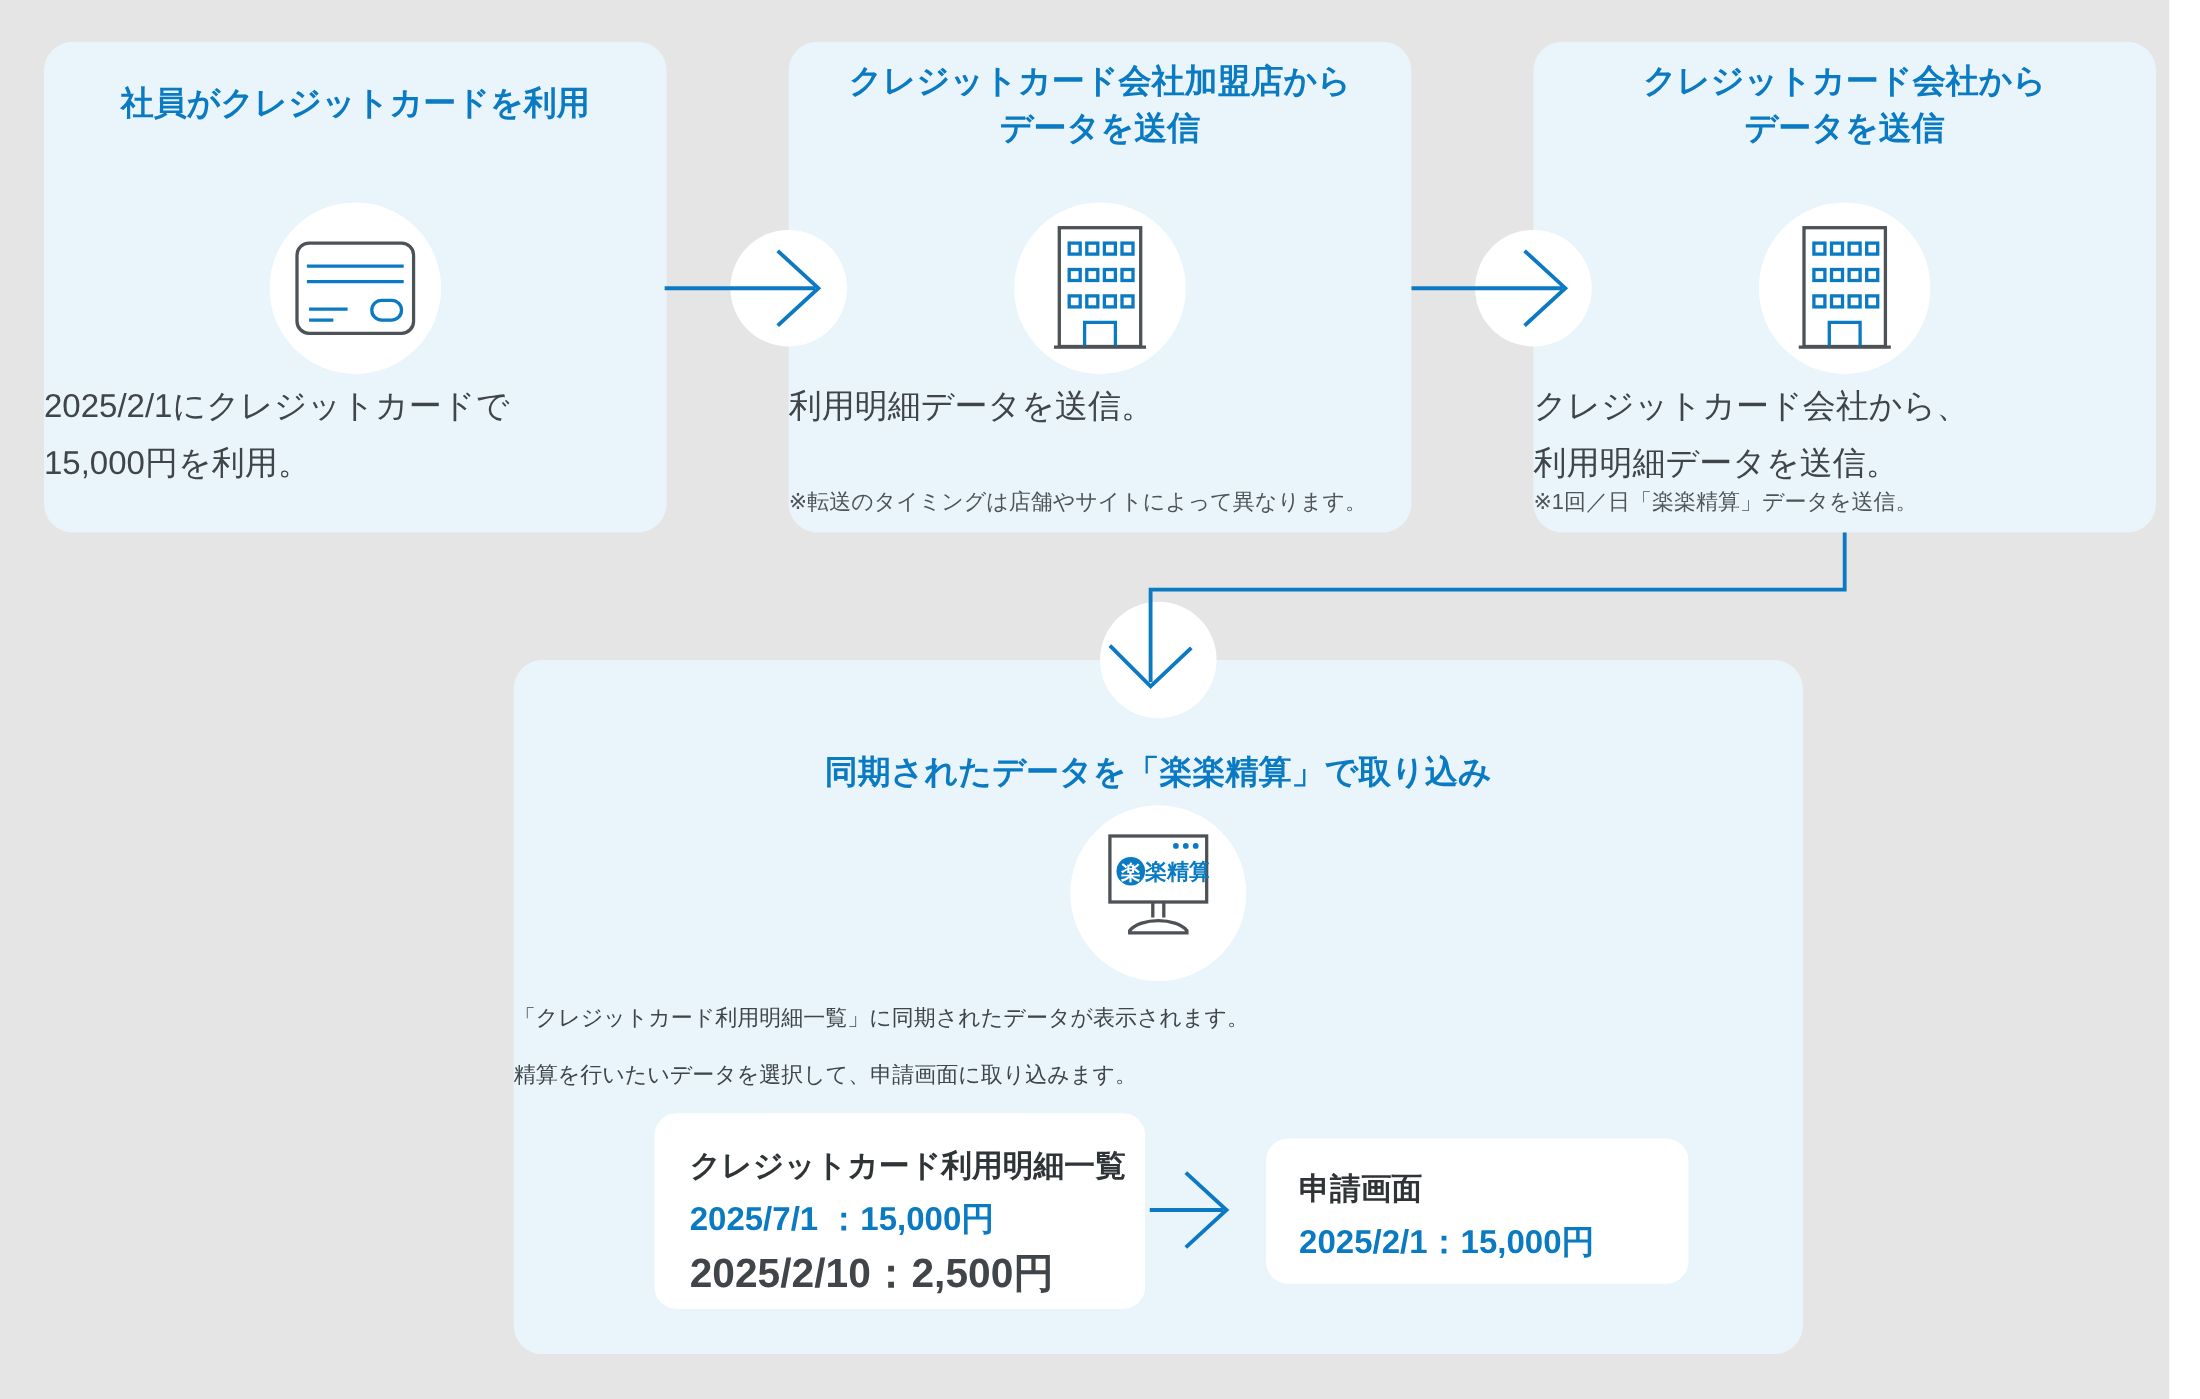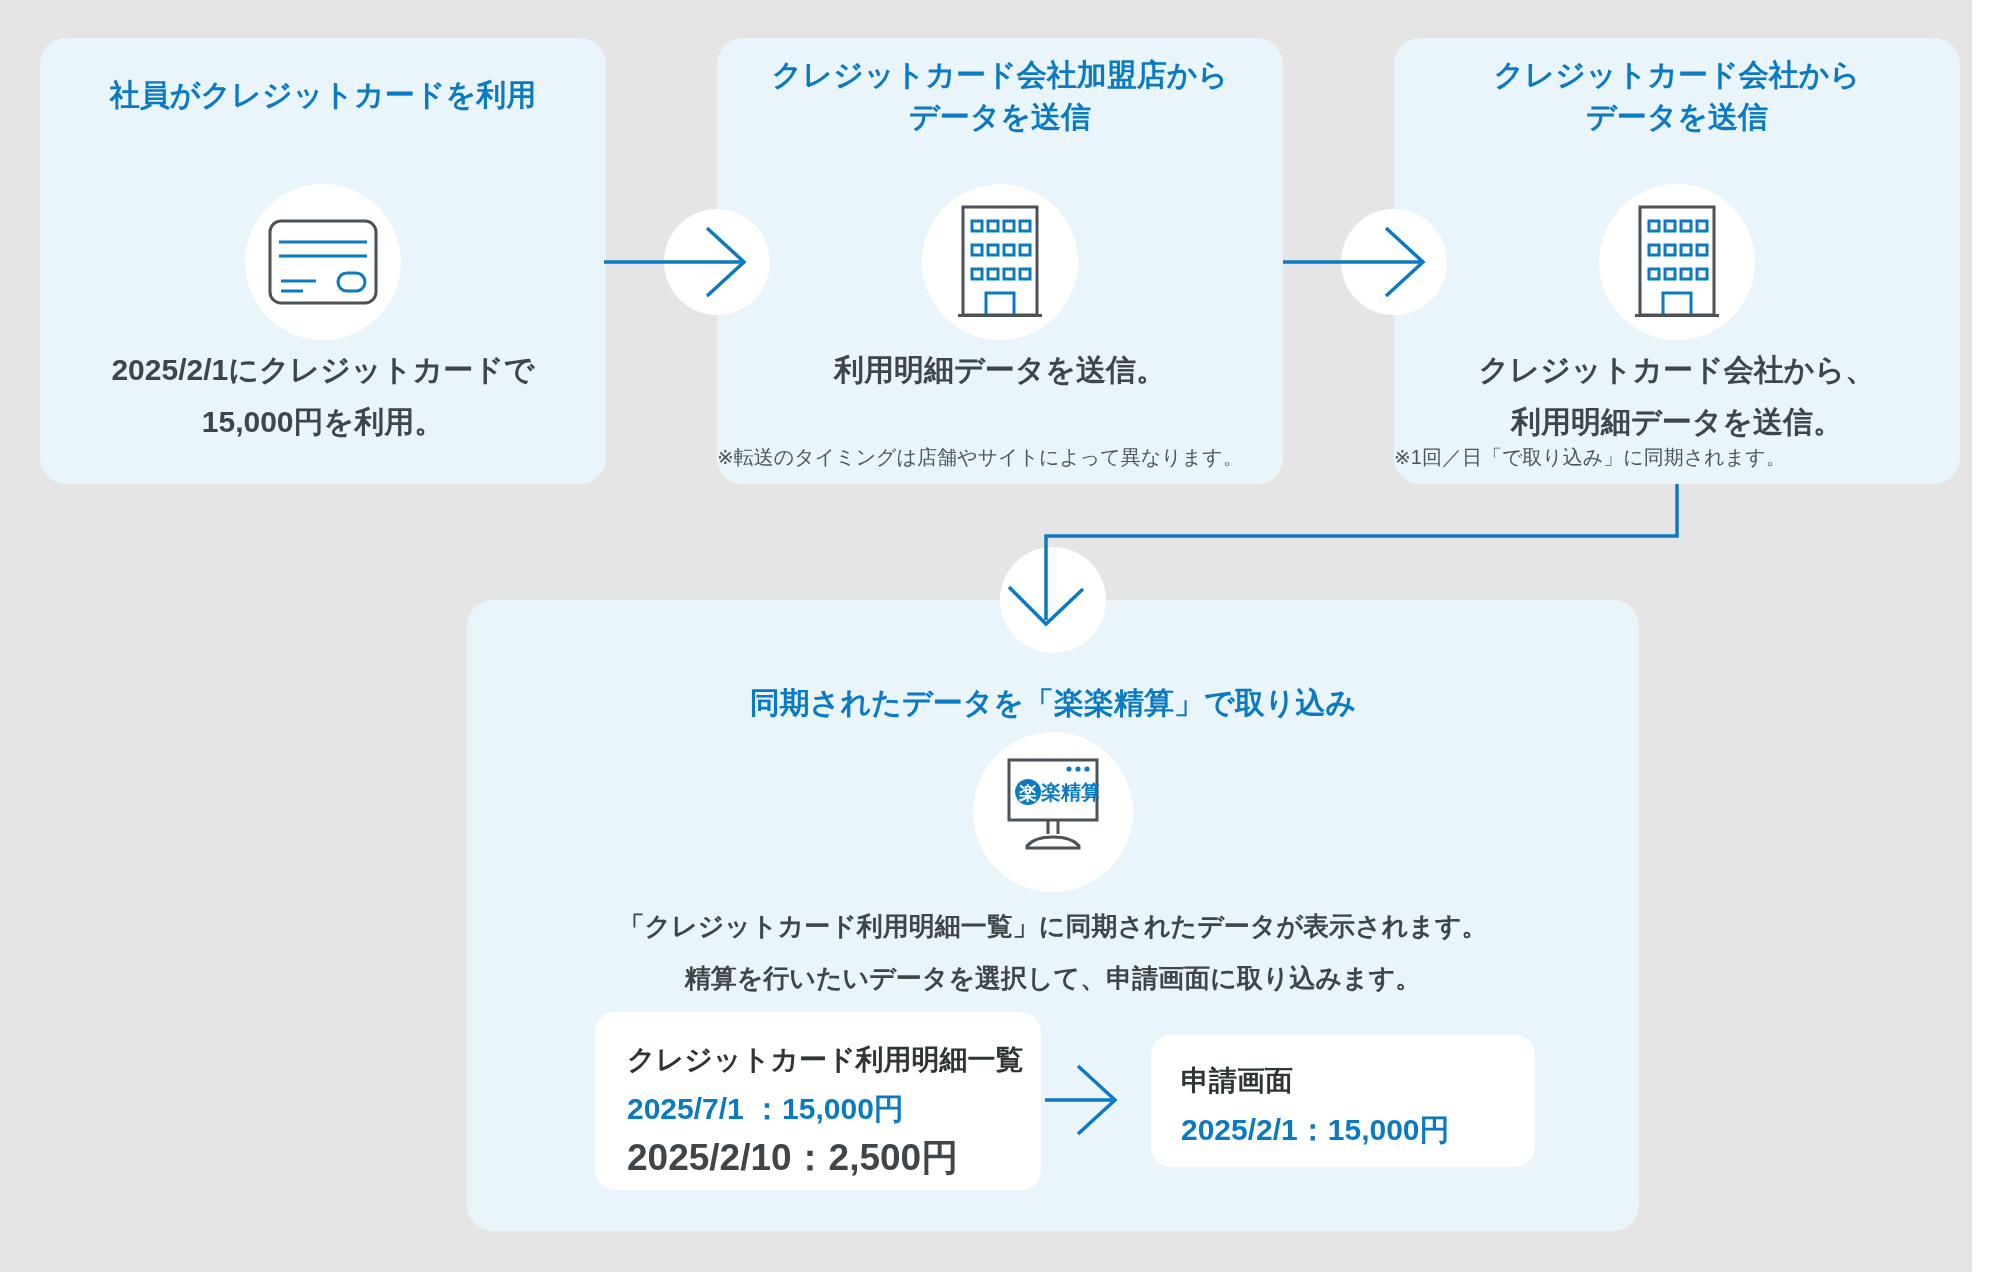--- a/index.html
+++ b/index.html
@@ -22,25 +22,25 @@
   .circ2{left:922px;top:184px;}
   .circ3{left:1599px;top:184px;}
   .circ4{left:973px;top:732px;width:160px;height:160px;}
 
   .step-title{position:absolute;text-align:center;color:#0a7ac2;font-weight:700;font-size:30px;line-height:42px;}
   .t1{left:40px;top:74px;width:566px;}
   .t2{left:717px;top:54px;width:566px;}
   .t3{left:1394px;top:54px;width:566px;}
   .t4{left:467px;top:682px;width:1172px;}
 
-  .step-desc{position:absolute;text-align:center;color:#3f4549;font-size:30px;line-height:52px;font-weight:bold;}
+  .step-desc{position:absolute;text-align:left;color:#3f4549;font-size:30px;line-height:52px;}
   .d1{left:40px;top:344px;width:566px;}
   .d2{left:717px;top:344px;width:566px;}
   .d3{left:1394px;top:344px;width:566px;}
-  .d4{left:467px;top:900px;width:1172px;font-size:26px;}
+  .d4{left:467px;top:900px;width:1172px;font-size:20px;}
 
   .step-note{position:absolute;text-align:left;color:#4e5559;font-size:20px;line-height:26px;}
   .n2{left:717px;top:444px;width:566px;}
   .n3{left:1394px;top:444px;width:566px;}
 
   .icon-abs{position:absolute;}
   .connector{position:absolute;}
 
   .mini-card{position:absolute;background:#ffffff;border-radius:20px;box-sizing:border-box;}
   .card-detail{left:595px;top:1012px;width:446px;height:178px;padding:24px 0 0 32px;}
@@ -161,21 +161,21 @@
     <div>15,000円を利用。</div>
   </div>
   <div class="step-desc d2">
     <div>利用明細データを送信。</div>
   </div>
   <div class="step-desc d3">
     <div>クレジットカード会社から、</div>
     <div>利用明細データを送信。</div>
   </div>
   <div class="step-note n2">※転送のタイミングは店舗やサイトによって異なります。</div>
-  <div class="step-note n3">※1回／日「で取り込み」に同期されます。</div>
+  <div class="step-note n3">※1回／日「楽楽精算」データを送信。</div>
 
   <div class="step-desc d4">
     <div>「クレジットカード利用明細一覧」に同期されたデータが表示されます。</div>
     <div>精算を行いたいデータを選択して、申請画面に取り込みます。</div>
   </div>
 
   <span class="connector" style="left:604px;top:218px;">
     <svg width="145" height="88" viewBox="0 0 145 88" fill="none" stroke="#0c79c3" stroke-width="3.5">
       <line x1="0" y1="44" x2="137" y2="44"></line>
       <polyline points="103,10 140,44 103,78"></polyline>

